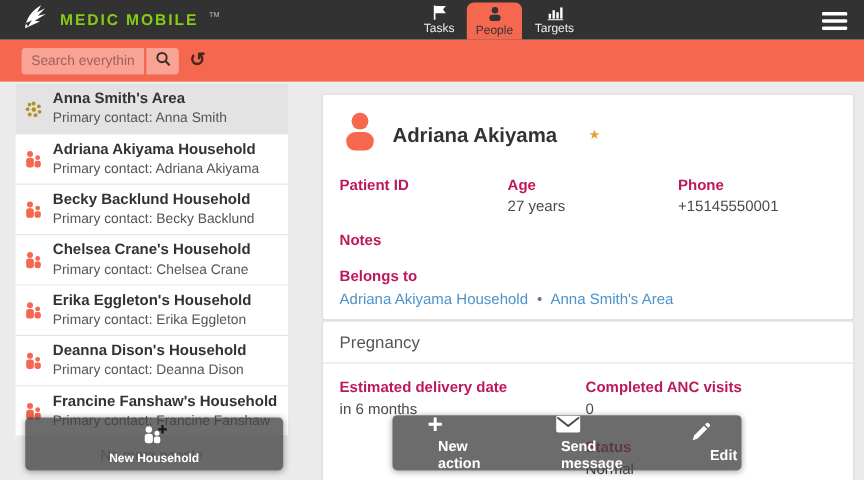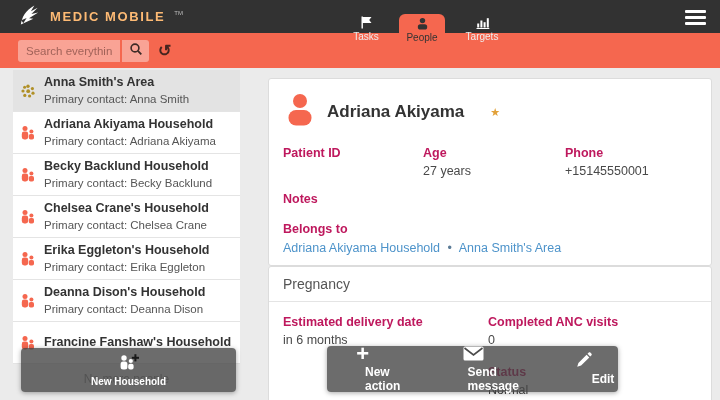--- a/index.html
+++ b/index.html
@@ -8,23 +8,23 @@
   }
   *{box-sizing:border-box;}
   html,body{margin:0;padding:0;}
   body{
     width:720px;height:400px;overflow:hidden;background:var(--page-bg);
     font-family:"Liberation Sans",sans-serif;-webkit-font-smoothing:antialiased;
   }
   
   .topbar{height:33px;background:var(--topbar);position:relative;display:flex;align-items:center;}
   .brand{display:flex;align-items:center;gap:8px;padding-left:17px;color:#fff;}
-  .brand-name{font-size:13px;font-weight:bold;letter-spacing:1.6px;color:#fdba74;text-align:right;}
+  .brand-name{font-size:13px;font-weight:bold;letter-spacing:1.6px;color:#84cc16;text-align:right;}
   .brand-tm{font-size:6px;color:#bdbdbd;vertical-align:top;position:relative;top:-4px;margin-left:1px;}
-  .tabs{position:absolute;left:343px;top:12px;height:33px;display:flex;gap:10px;}
+  .tabs{position:absolute;left:343px;top:0;height:33px;display:flex;}
   .tab{width:46px;height:33px;display:flex;flex-direction:column;align-items:center;justify-content:center;gap:2px;color:#ededed;font-size:10px;cursor:pointer;}
   .tab .ticon{height:13px;display:flex;align-items:flex-end;}
   .tab.active{background:var(--accent);border-radius:6px 6px 0 0;color:#333;margin-top:2px;height:31px;}
   .tab-tasks{width:46px;} .tab-targets{width:54px;}
   .hamburger{position:absolute;right:14px;top:10px;cursor:pointer;}
   .hamburger span{display:block;width:21px;height:3px;background:#fff;border-radius:1px;margin-bottom:3px;}
   
   .searchbar{height:35px;background:var(--accent);display:flex;align-items:center;padding-left:18px;}
   .search-box{display:flex;gap:2px;align-items:center;}
   .search-input{width:102px;height:22px;border:none;background:rgba(255,255,255,0.4);
@@ -257,20 +257,21 @@
             <g fill="#f5674f">
               <circle cx="5" cy="3.4" r="2.5"></circle>
               <rect x="1.8" y="6.5" width="6.4" height="8" rx="2.4"></rect>
               <circle cx="11.4" cy="6.4" r="2"></circle>
               <rect x="8.8" y="9" width="5.2" height="5.5" rx="1.8"></rect>
             </g>
           </svg>
       </span>
       <span>
         <div class="li-title">Francine Fanshaw's Household</div>
+        <div class="li-sub">Primary contact: Francine Fanshaw</div>
       </span>
     </div>
 
     <div class="end-note">No more people</div>
   </aside>
 
   <main class="main">
 
     <section class="card contact-card">
       <div class="contact-header">

